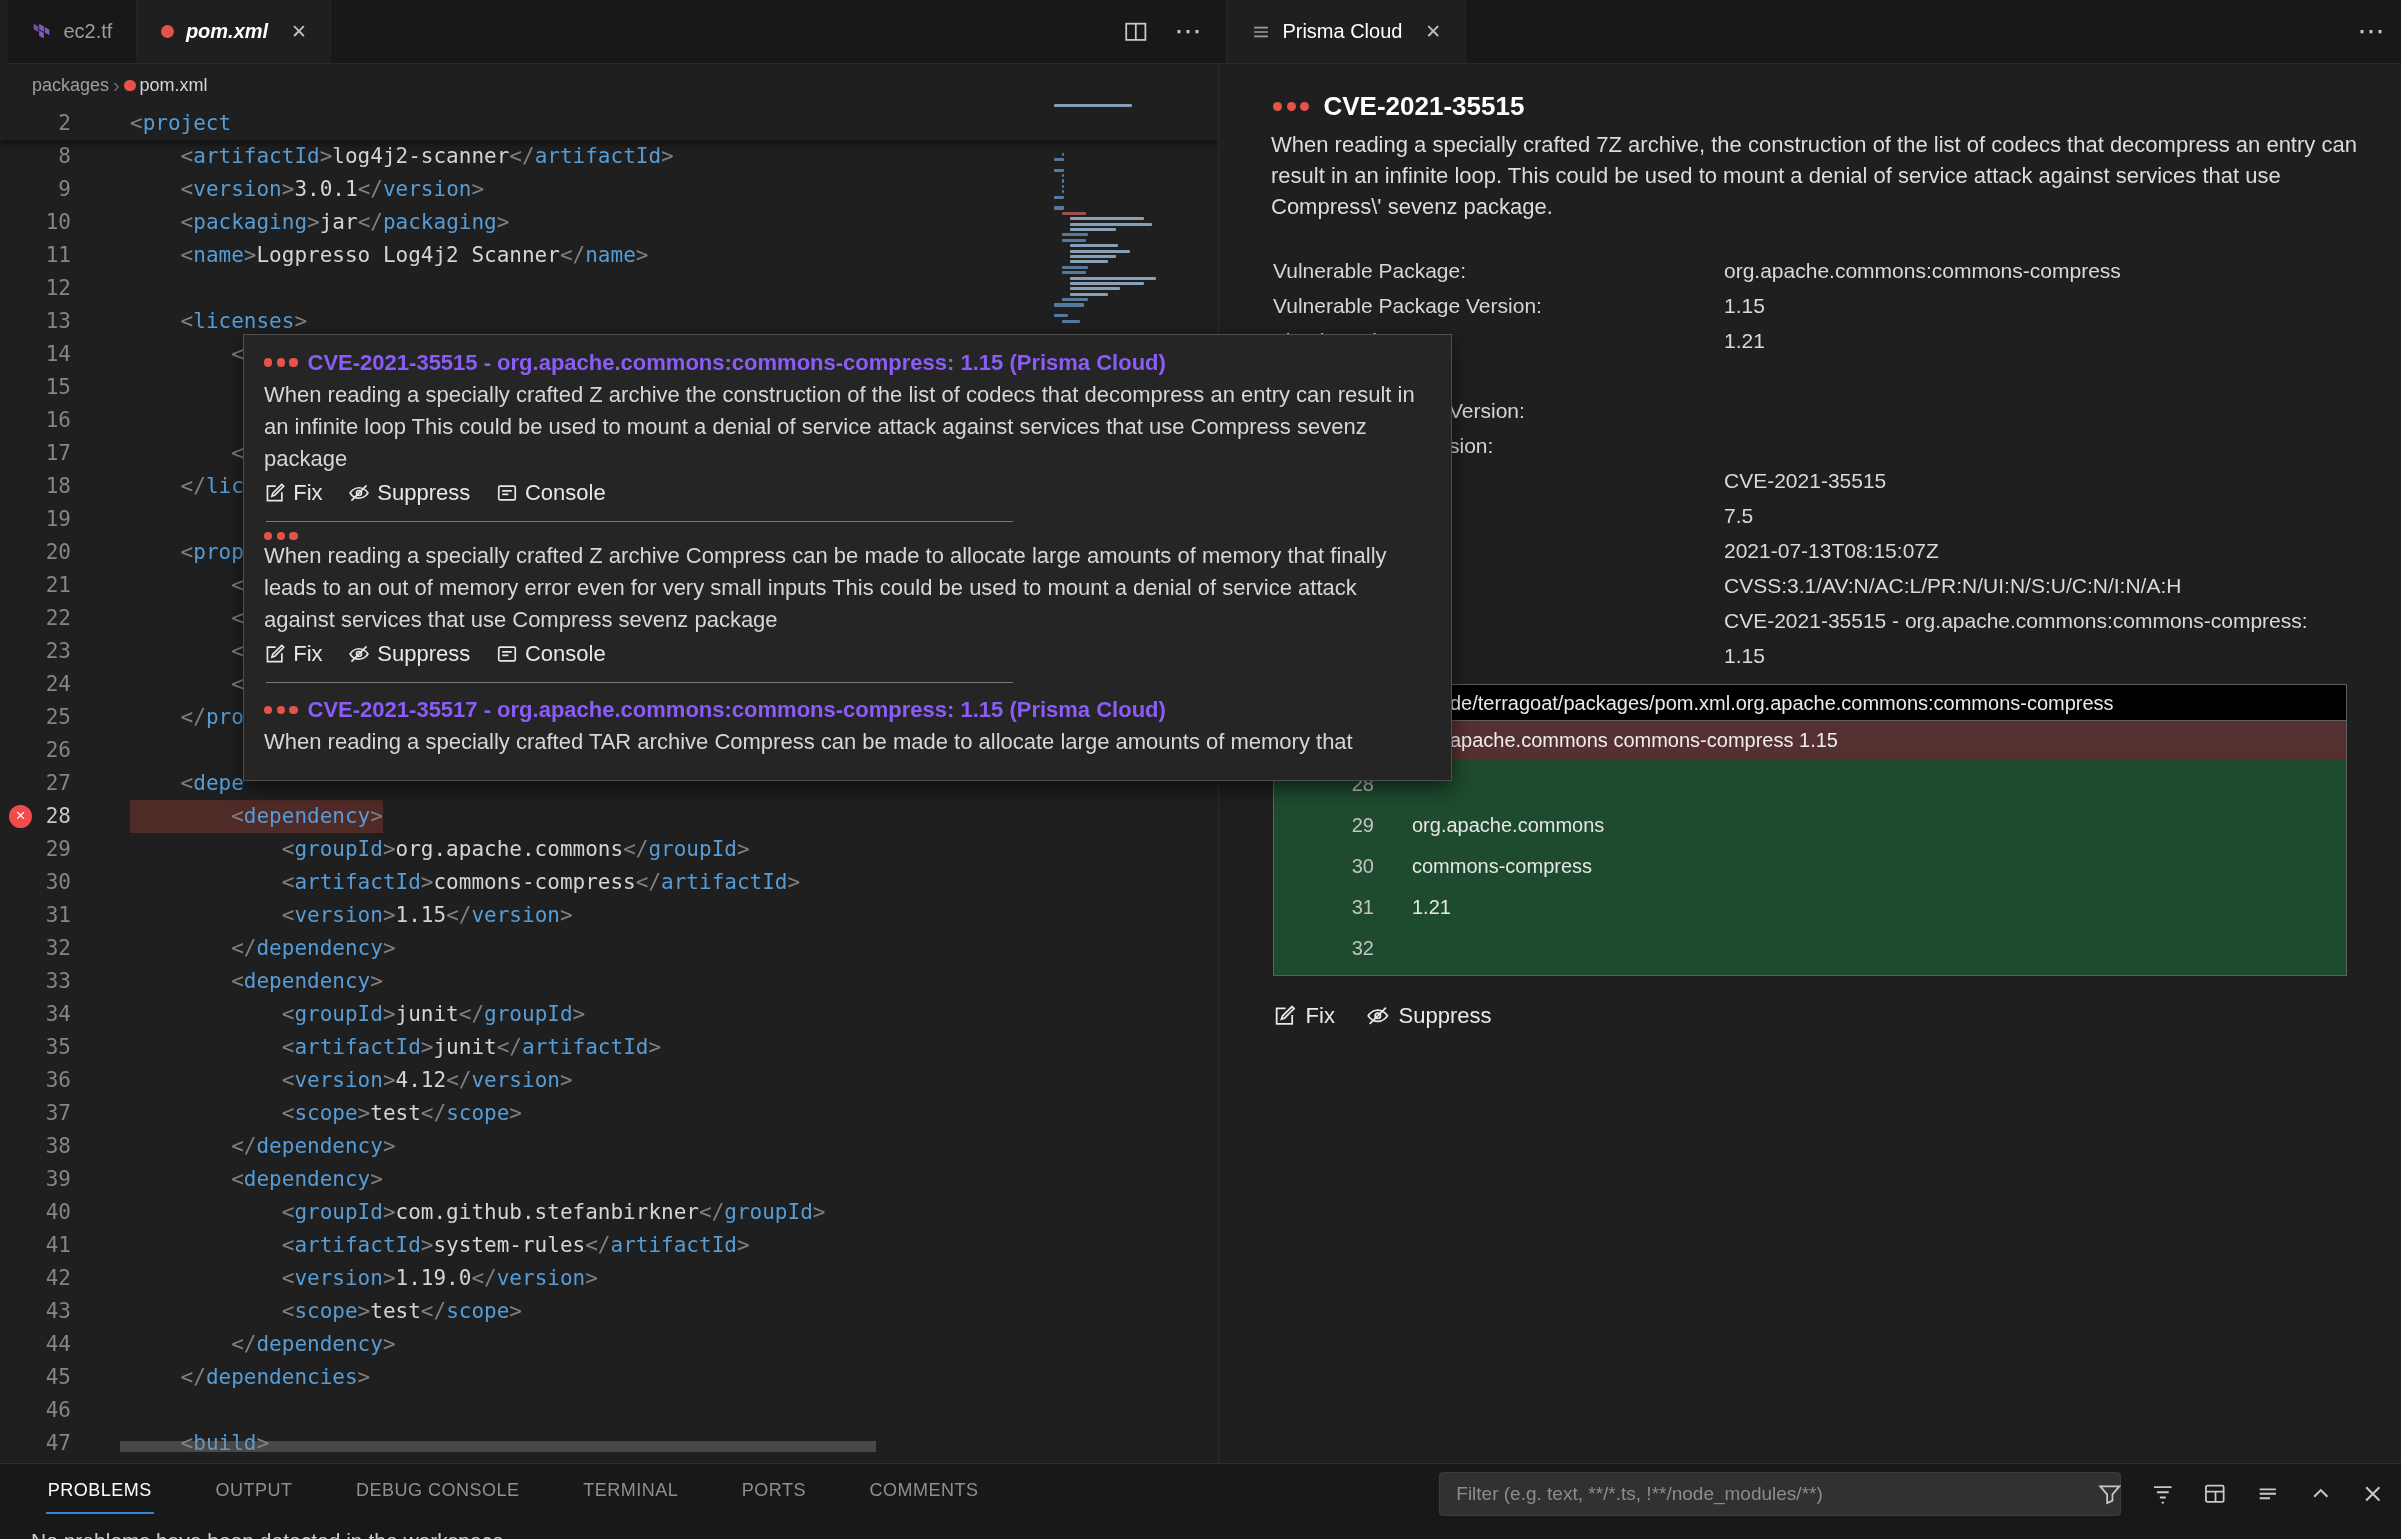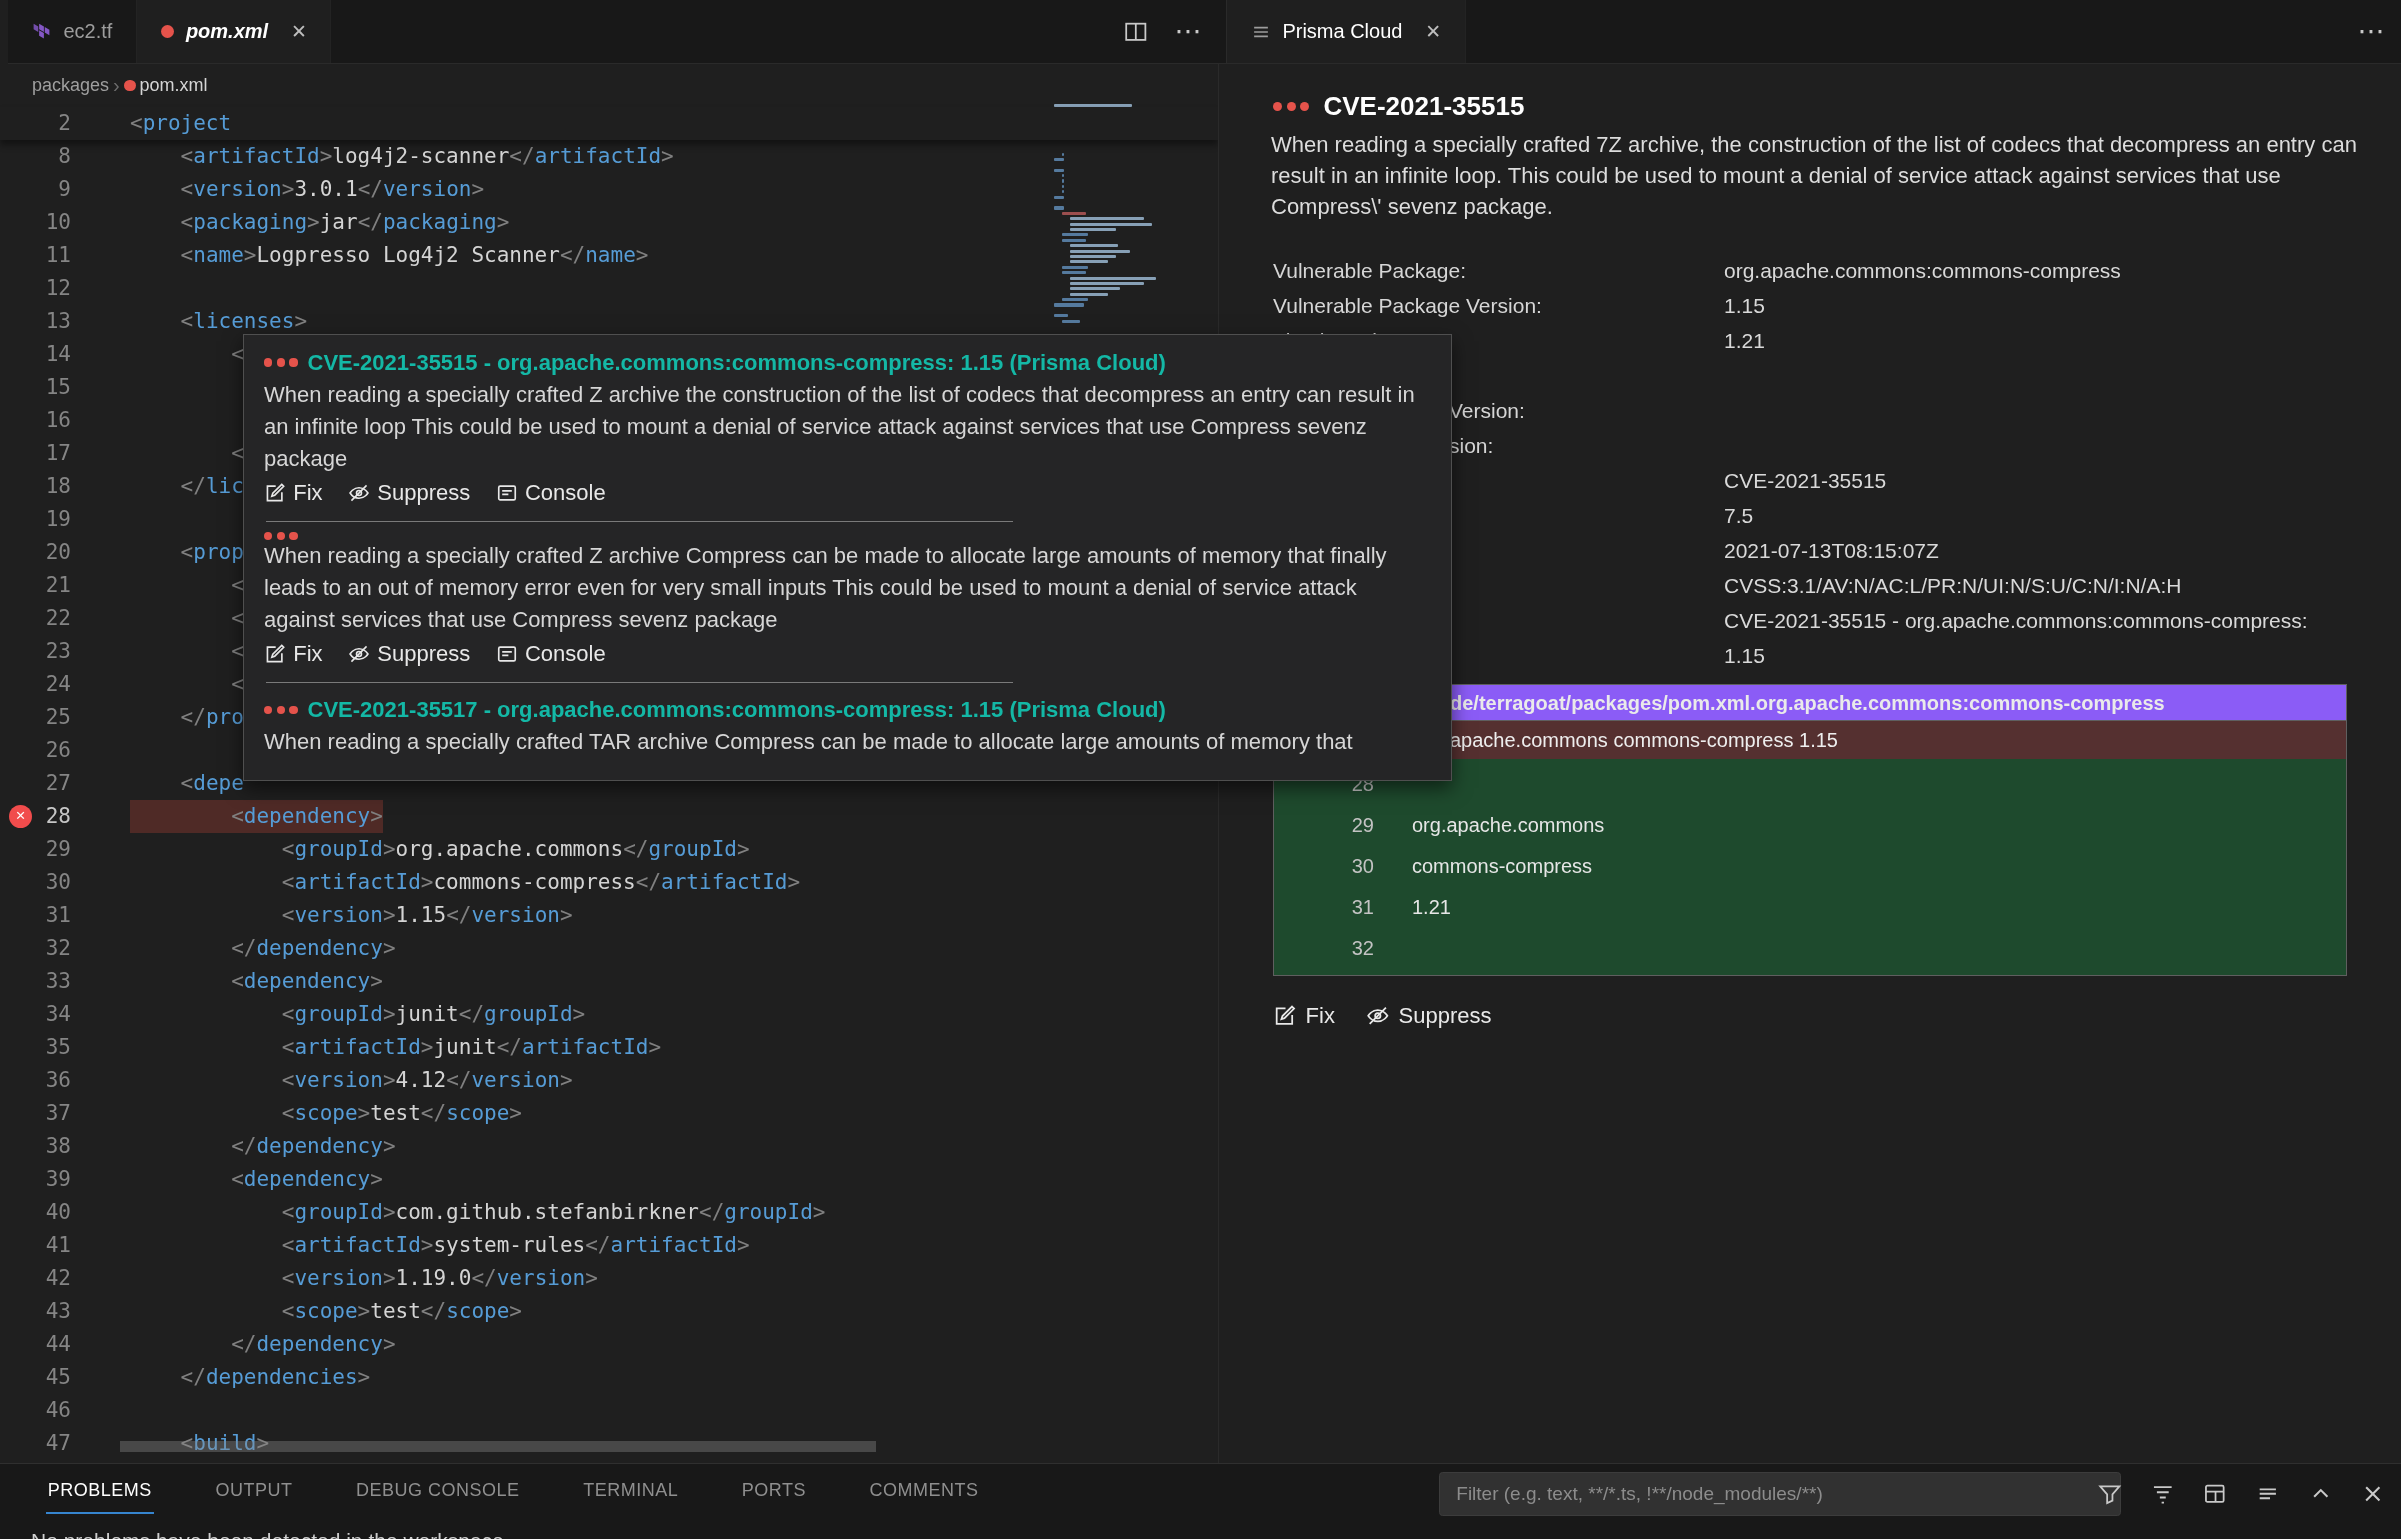--- a/index.html
+++ b/index.html
@@ -47,34 +47,34 @@
   .dots i{width:8.2px;height:8.2px;border-radius:50%;background:#e5534b}
   .pr-title{position:absolute;left:54px;top:27px;display:flex;align-items:center;gap:14.5px;font-size:26px;font-weight:700;color:#fff}
   .pr-title .dots i{width:9px;height:9px}
   .pr-desc{position:absolute;left:52px;top:65px;width:1094px;font-size:22px;line-height:31px;color:#dcdcdc}
   .pr-details{position:absolute;left:54px;top:189px;width:1085px;font-size:21px}
   .drow{display:flex;min-height:35px;line-height:35px}
   .dl{width:451px;flex:none;color:#d6d6d6;white-space:nowrap;overflow:hidden}
   .dl.cut{padding-left:176px}
   .dv{max-width:590px;color:#d9d9d9}
   .pr-diff{position:absolute;left:54px;top:620px;width:1074px;border:0.9px solid #5f5f5f;font-size:20px}
-  .dh{height:36px;line-height:36px;background:#8b5cf6;font-weight:700;color:#eaeaea;padding-left:176px;
+  .dh{height:36px;line-height:36px;background:#000000;font-weight:400;color:#eaeaea;padding-left:176px;
       border-bottom:0.9px solid #5f5f5f;white-space:nowrap;overflow:hidden}
   .drm{height:38px;line-height:38px;background:#553030;color:#eee;padding-left:176px;white-space:nowrap;overflow:hidden}
   .gadd{background:#1e4a2d;padding:5.4px 0}
   .grow{display:flex;height:41px;line-height:41px;color:#e6e6e6}
   .gn{width:100px;flex:none;text-align:right;color:#c3c3c3}
   .gc{padding-left:38px}
   .pr-actions{position:absolute;left:54px;top:939px;display:flex;gap:31px;font-size:22px;color:#e9e9e9}
   .alink{display:inline-flex;align-items:center;gap:9px;cursor:pointer}
 
   
   .hover{position:absolute;left:243px;top:334px;width:1209px;height:447px;background:#252526;border:0.9px solid #4f4f4f;
          box-shadow:0 7.3px 18px rgba(0,0,0,.55);padding:11px 20px;overflow:hidden;z-index:60;font-size:22px;color:#d4d4d4}
-  .ht{display:flex;align-items:center;gap:10px;font-weight:700;color:#14b8a6;line-height:33px;white-space:nowrap;overflow:hidden}
+  .ht{display:flex;align-items:center;gap:10px;font-weight:700;color:#8b5cf6;line-height:33px;white-space:nowrap;overflow:hidden}
   .hbody{line-height:32px;color:#d6d6d6}
   .hacts{display:flex;gap:25.4px;align-items:center;line-height:36px}
   .hlink{display:inline-flex;align-items:center;gap:7.3px;color:#e8e8e8;cursor:pointer}
   .hdiv{border:none;border-top:0.9px solid #7a7a7a;width:64%;margin:10px 0 10px 1.8px}
 
   
   .panel{position:absolute;left:0;top:1463px;width:2401px;height:76px;background:#181818;border-top:0.9px solid #2f2f2f}
   .ptabs{position:absolute;left:46px;top:0;height:53px;display:flex;gap:60px;align-items:center;
          font-size:18px;letter-spacing:0.5px;color:#8f8f8f}
   .ptab{position:relative;cursor:pointer;padding:3.6px 1.8px}

